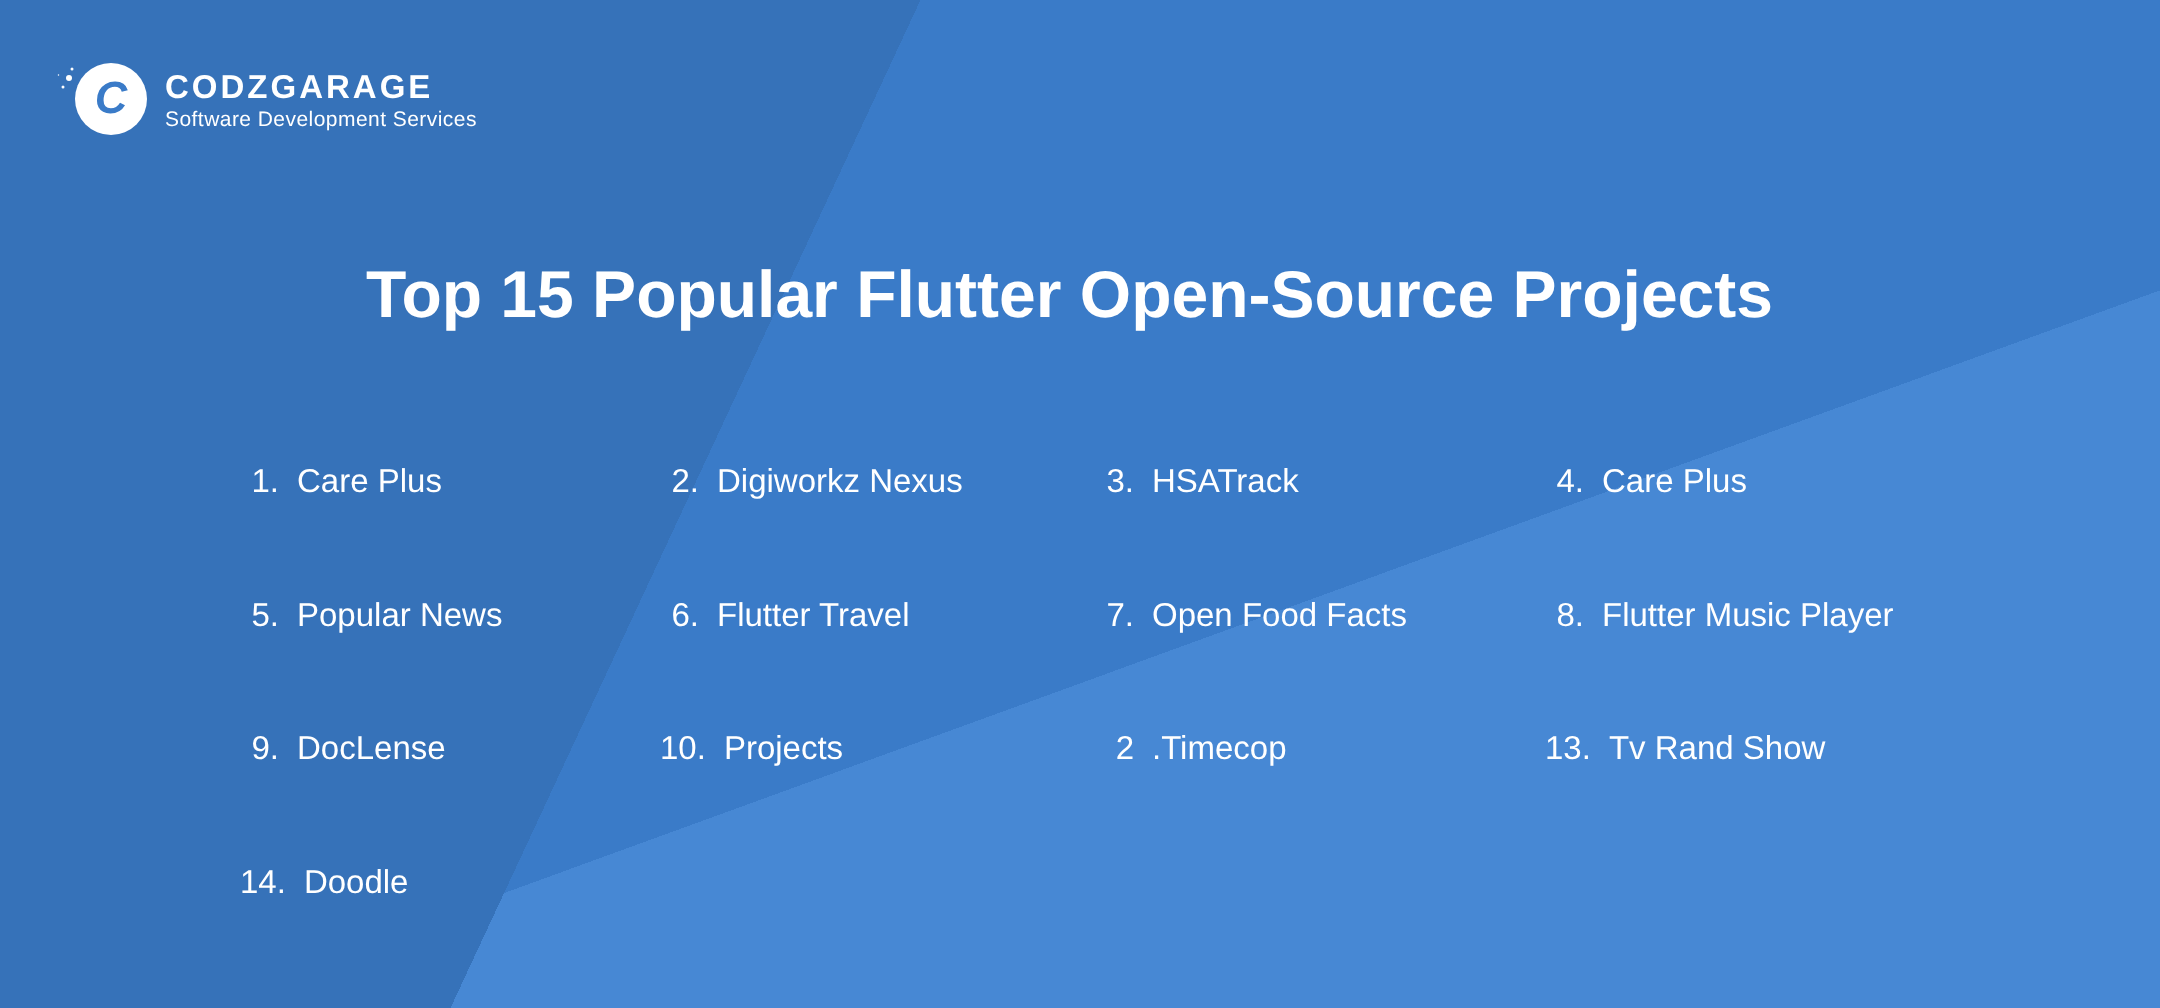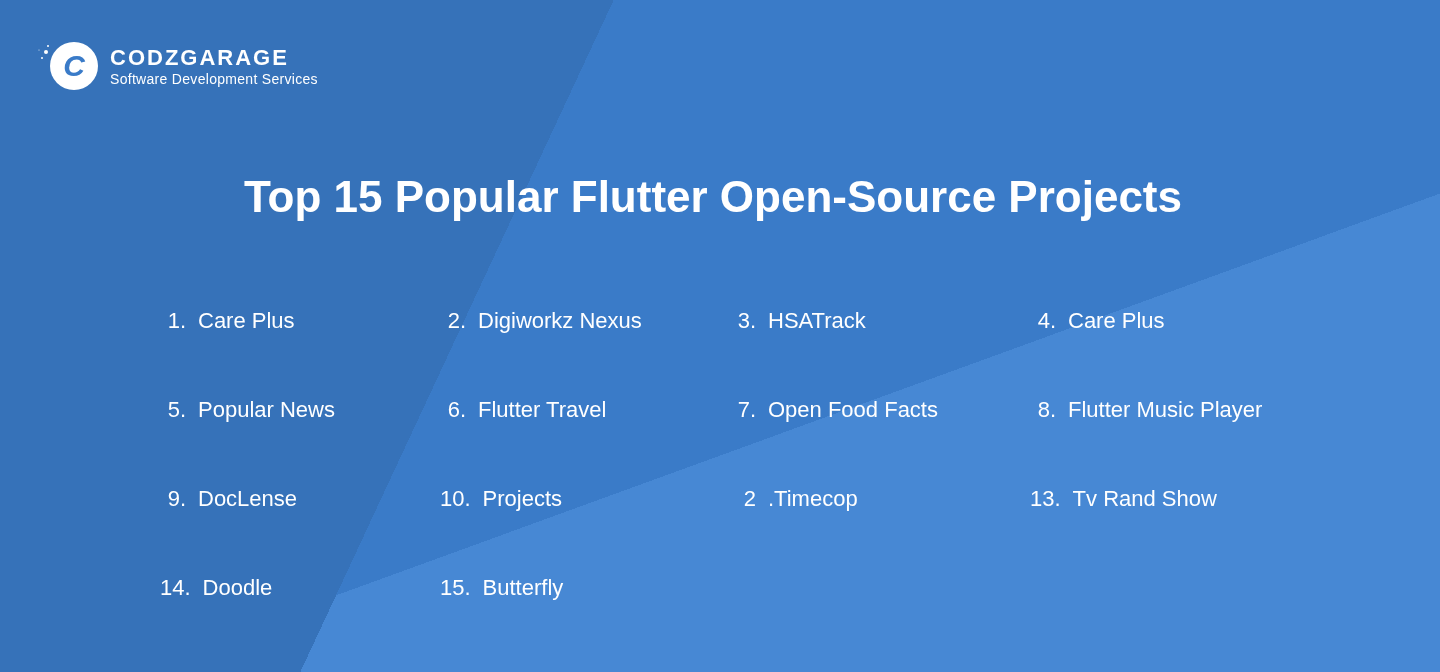--- a/index.html
+++ b/index.html
@@ -190,17 +190,13 @@
     <span class="project-name">.Timecop</span>
   </div>
   <div class="project-item">
     <span class="project-number">13.</span>
     <span class="project-name">Tv Rand Show</span>
   </div>
   <div class="project-item">
     <span class="project-number">14.</span>
     <span class="project-name">Doodle</span>
   </div>
-  <div class="project-item">
-    <span class="project-number">15.</span>
-    <span class="project-name">Butterfly</span>
-  </div>
 </div>
 
 </body></html>

